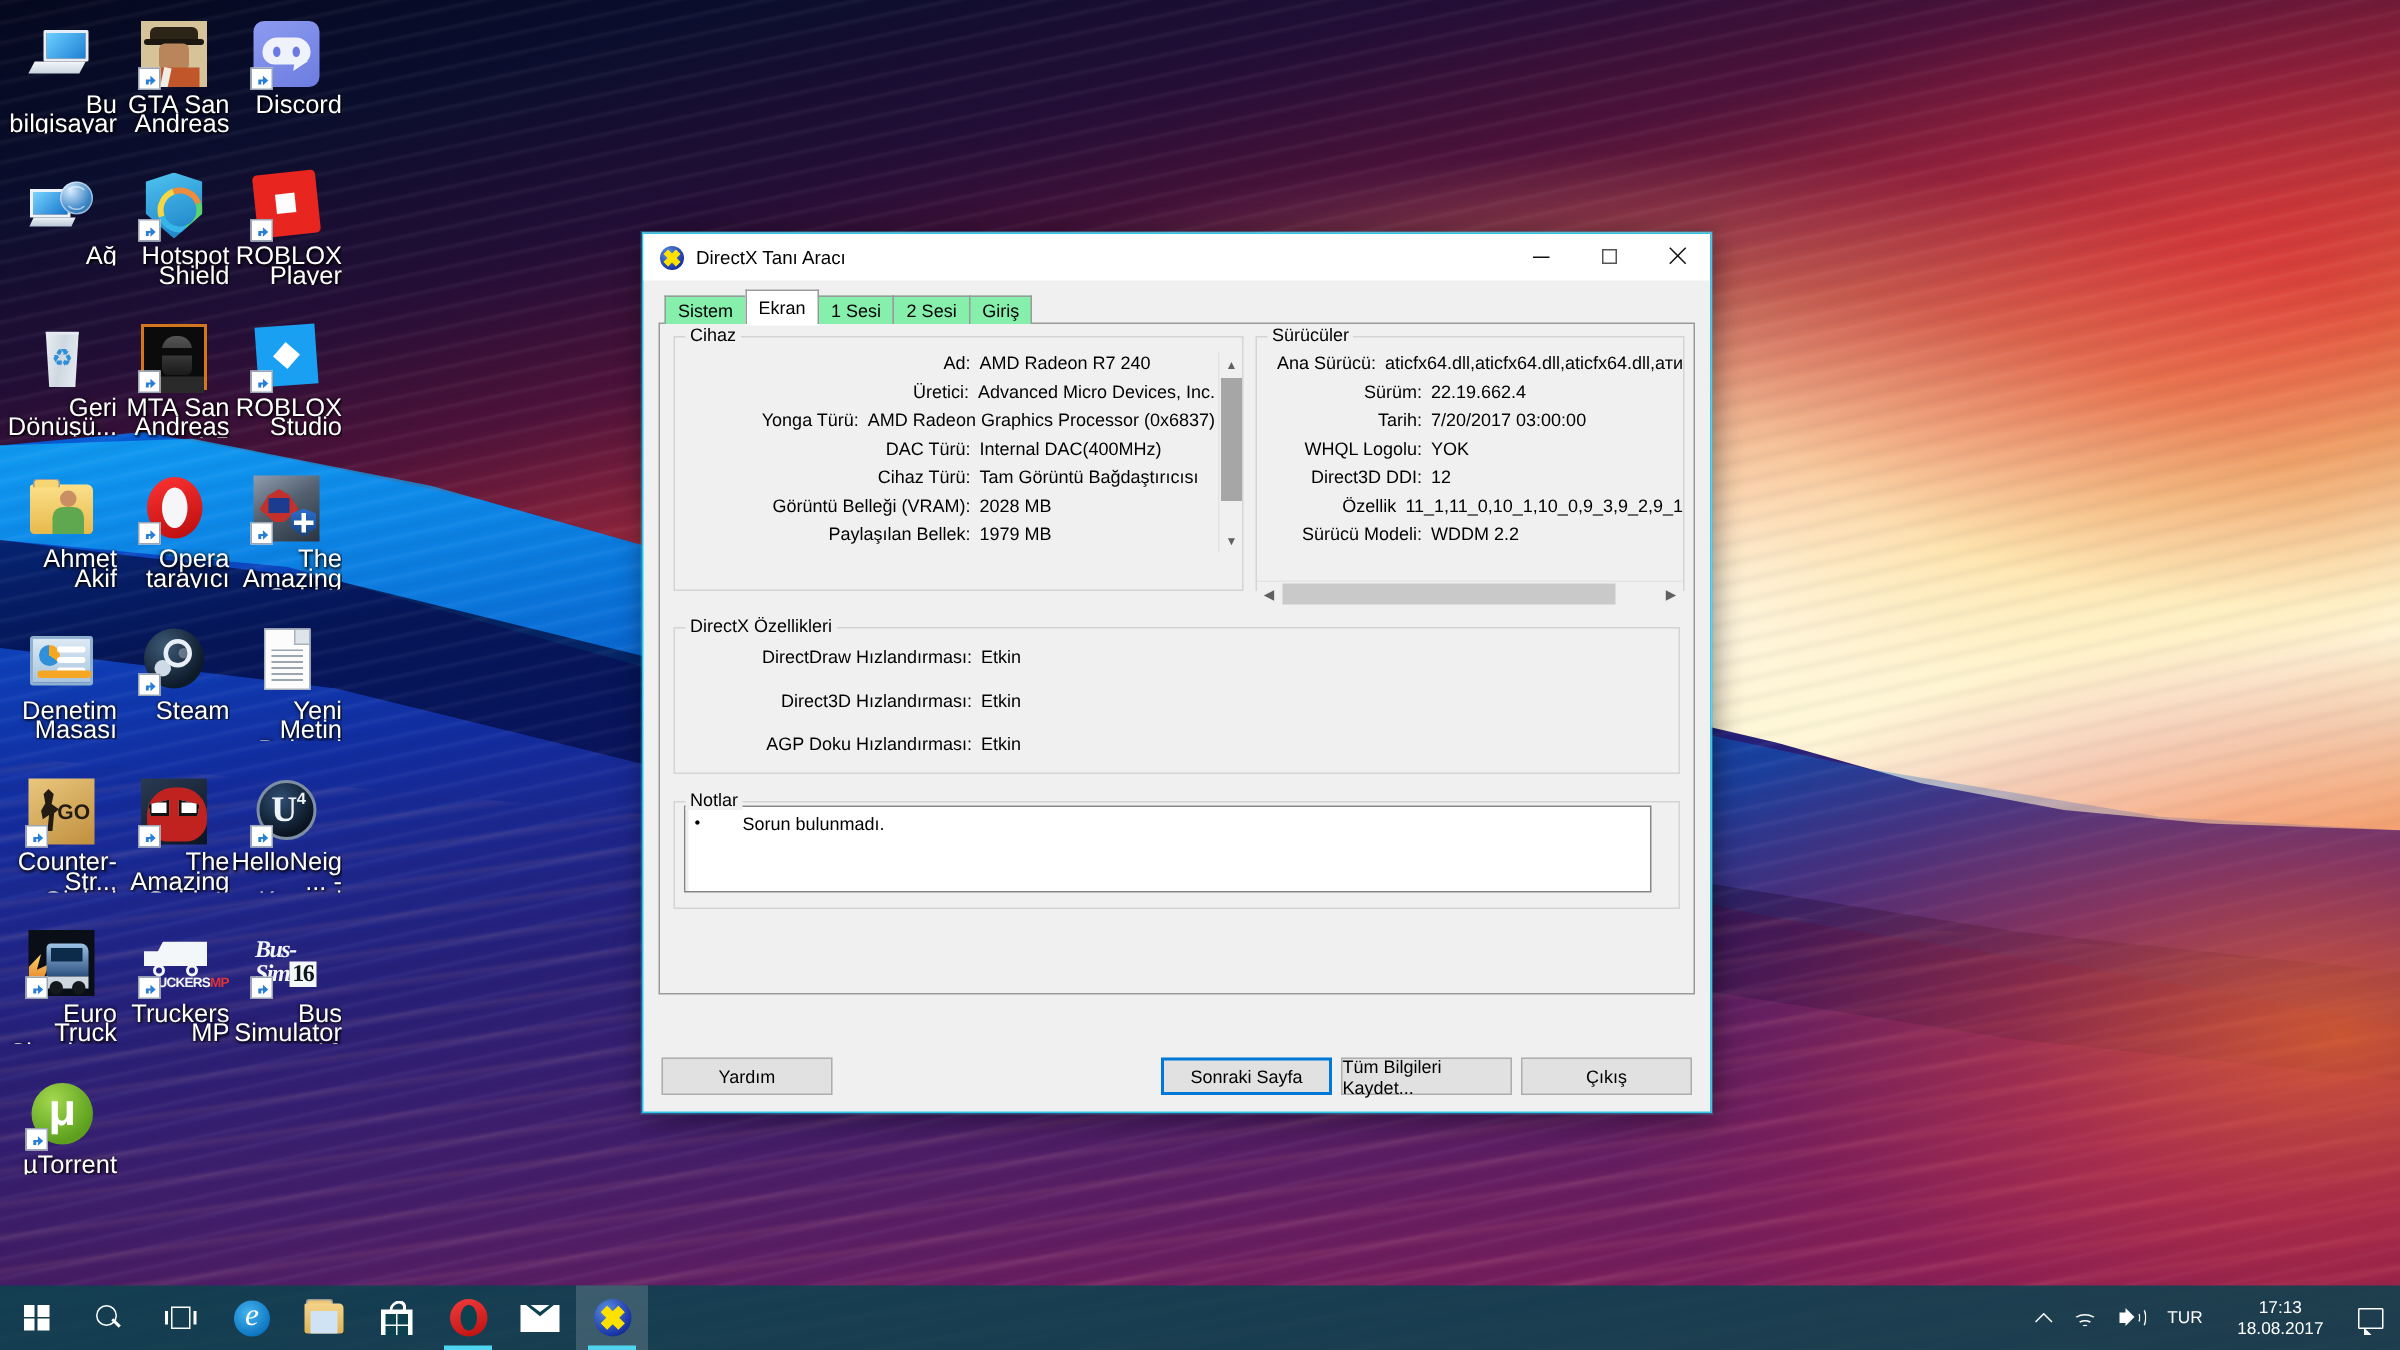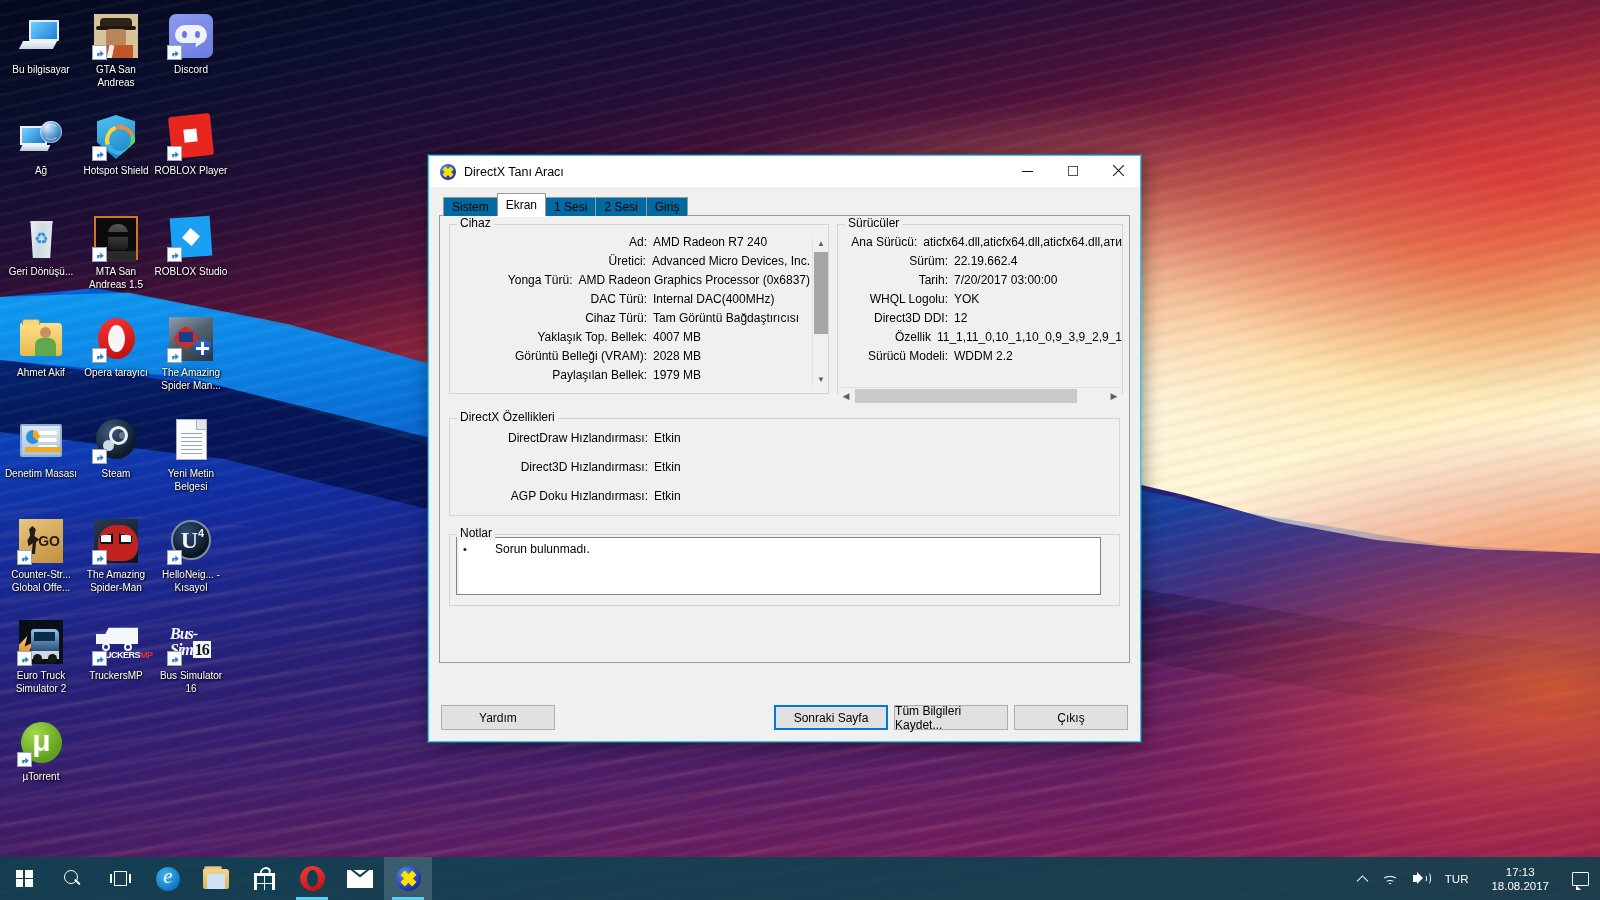--- a/index.html
+++ b/index.html
@@ -137,24 +137,24 @@
     padding-top: 4px;
     cursor: default;
   }
   .d-glyph {
     width: 48px; height: 48px;
     position: relative;
     margin-bottom: 3px;
     flex: 0 0 auto;
   }
   .d-label {
-    font-size: 10px;
+    font-size: 17px;
     line-height: 13px;
     color: #ffffff;
-    text-align: center;
+    text-align: right;
     text-shadow: 1px 1px 2px rgba(0,0,0,0.95), 0 0 3px rgba(0,0,0,0.85);
     width: 74px;
     word-wrap: break-word;
     overflow: hidden;
     max-height: 27px;
   }
   
   .shortcut {
     position: absolute; left: 0; bottom: 0;
     width: 15px; height: 15px;
@@ -395,21 +395,21 @@
   
   #tabs {
     display: flex; align-items: flex-end;
     height: 21px;
     position: relative; z-index: 3;
     margin-left: 4px;
   }
   .tab {
     height: 19px;
     padding: 0 8px;
-    background: #0369a1;
+    background: #86efac;
     border: 1px solid #9a9a9a;
     border-bottom: none;
     font-size: 12px;
     display: flex; align-items: center;
     margin-right: -1px;
     color: #000;
     cursor: default;
   }
   .tab.active {
     background: #ffffff;
@@ -954,24 +954,20 @@
                   </div>
                   <div class="row dev-row">
                     <span class="rlabel">DAC Türü:</span>
                     <span class="rvalue">Internal DAC(400MHz)</span>
                   </div>
                   <div class="row dev-row">
                     <span class="rlabel">Cihaz Türü:</span>
                     <span class="rvalue">Tam Görüntü Bağdaştırıcısı</span>
                   </div>
                   <div class="row dev-row">
-                    <span class="rlabel">Yaklaşık Top. Bellek:</span>
-                    <span class="rvalue">4007 MB</span>
-                  </div>
-                  <div class="row dev-row">
                     <span class="rlabel">Görüntü Belleği (VRAM):</span>
                     <span class="rvalue">2028 MB</span>
                   </div>
                   <div class="row dev-row">
                     <span class="rlabel">Paylaşılan Bellek:</span>
                     <span class="rvalue">1979 MB</span>
                   </div>
                 </div>
                 <div class="vsb">
                   <div class="arrow">▲</div>

